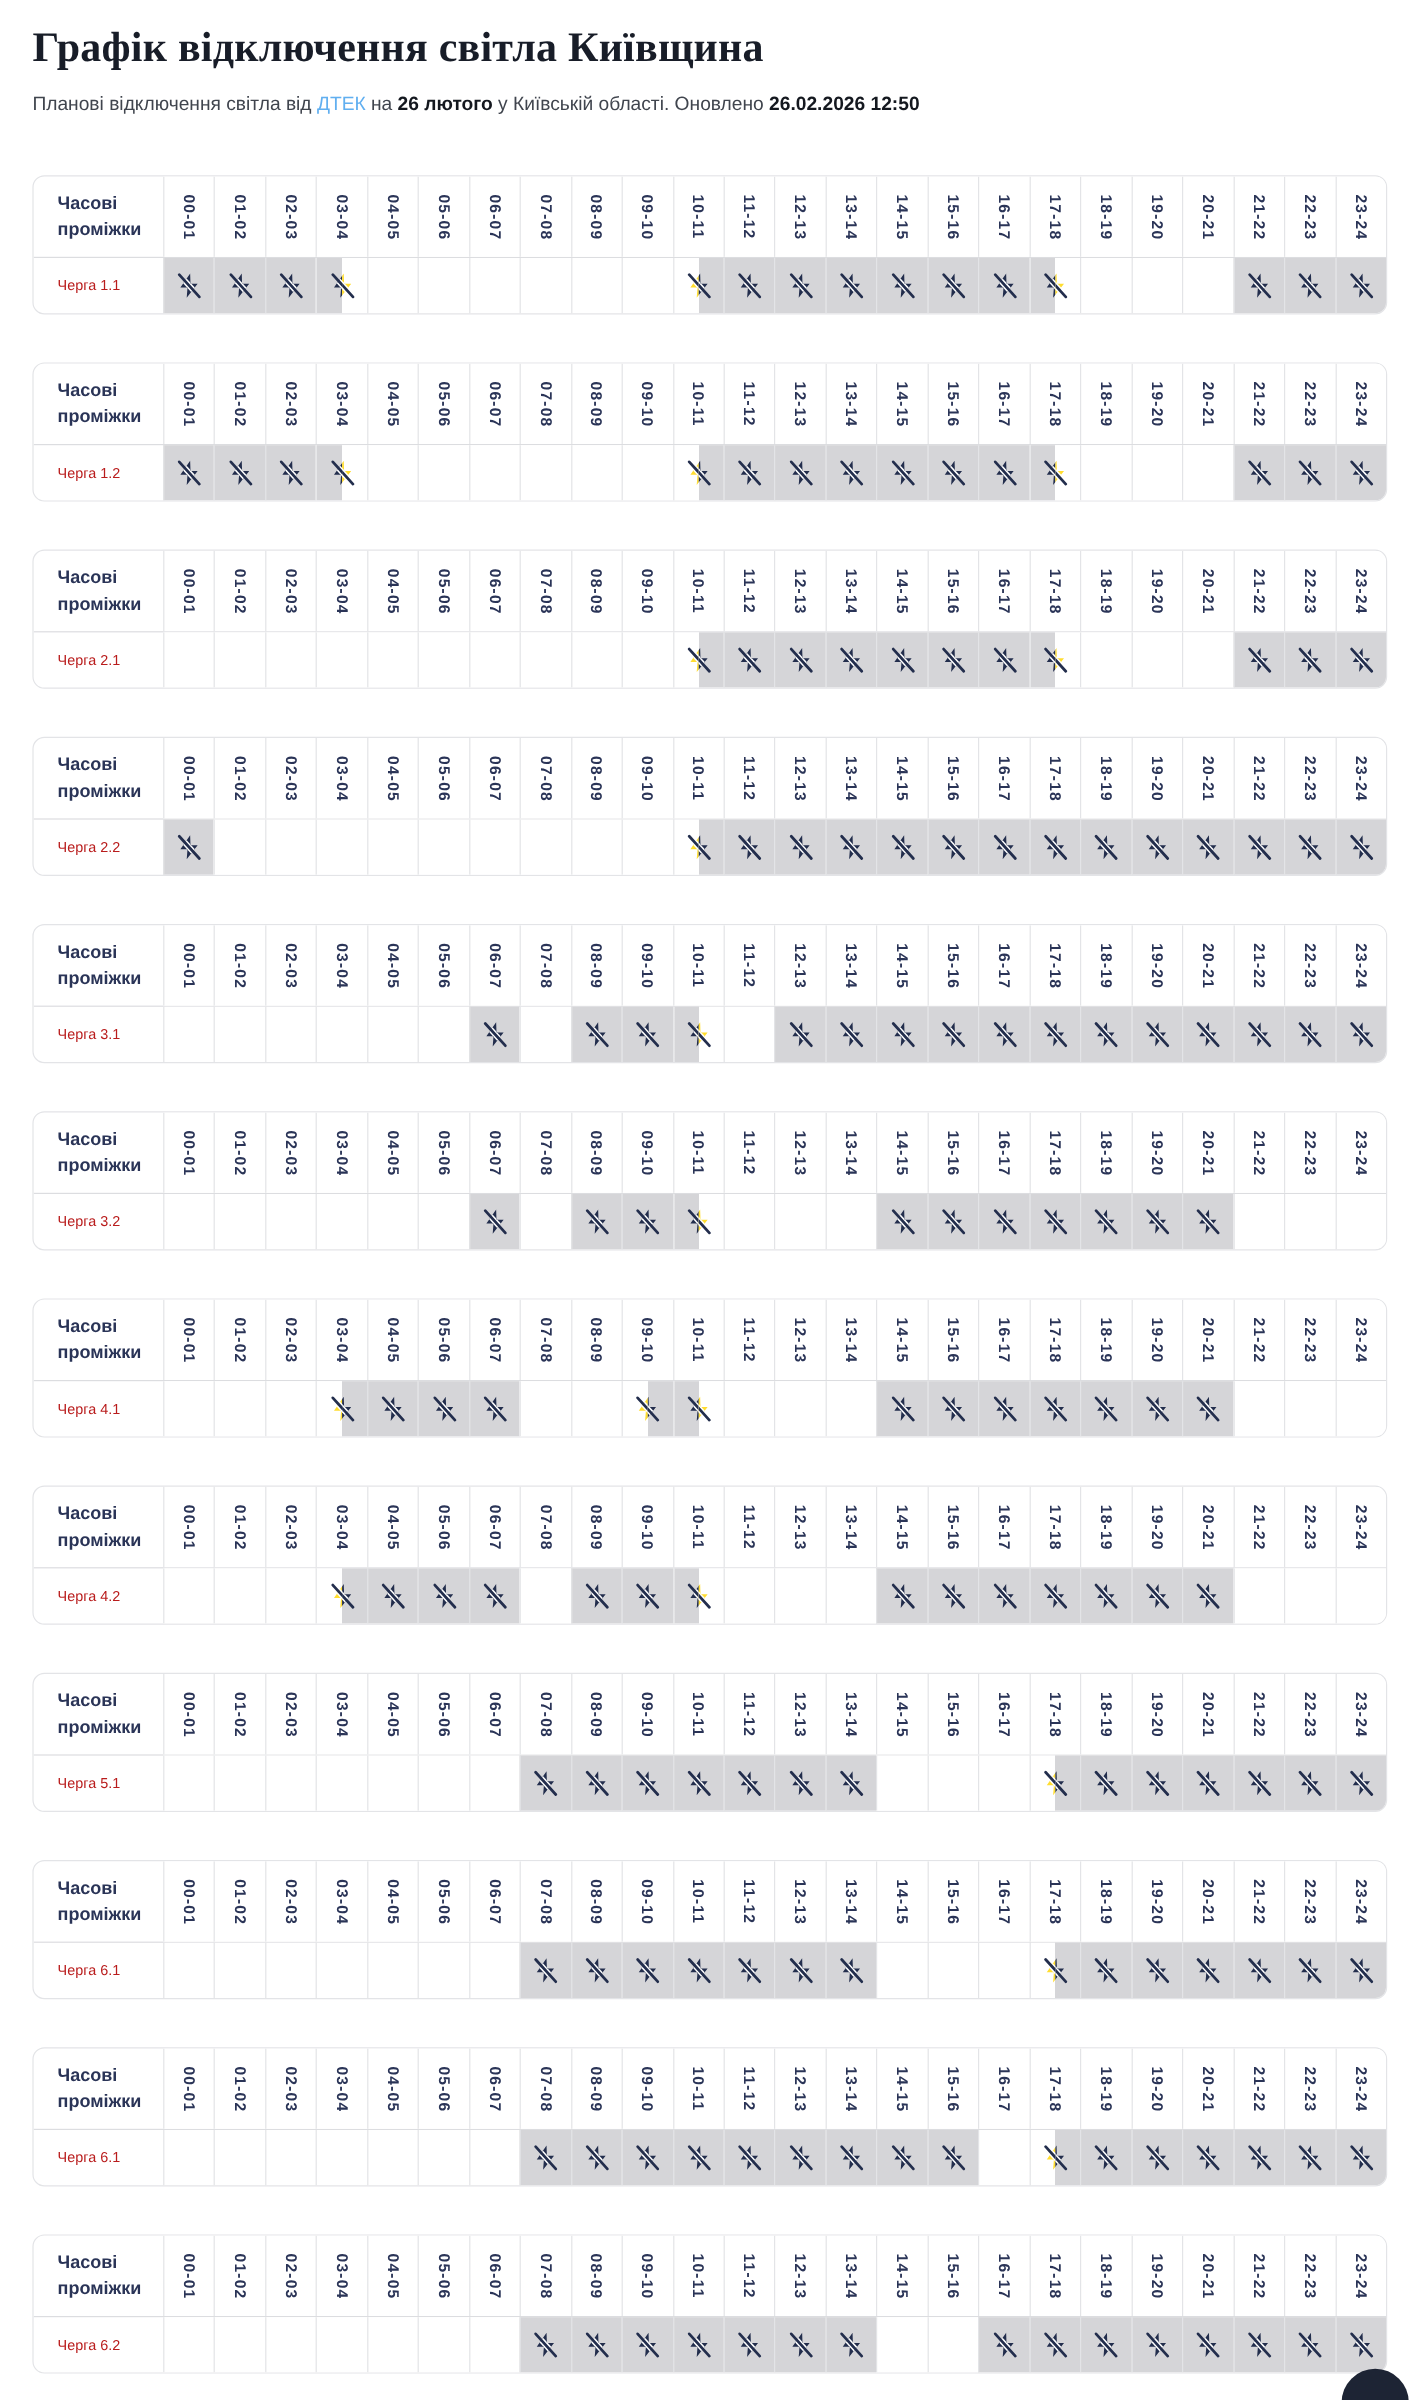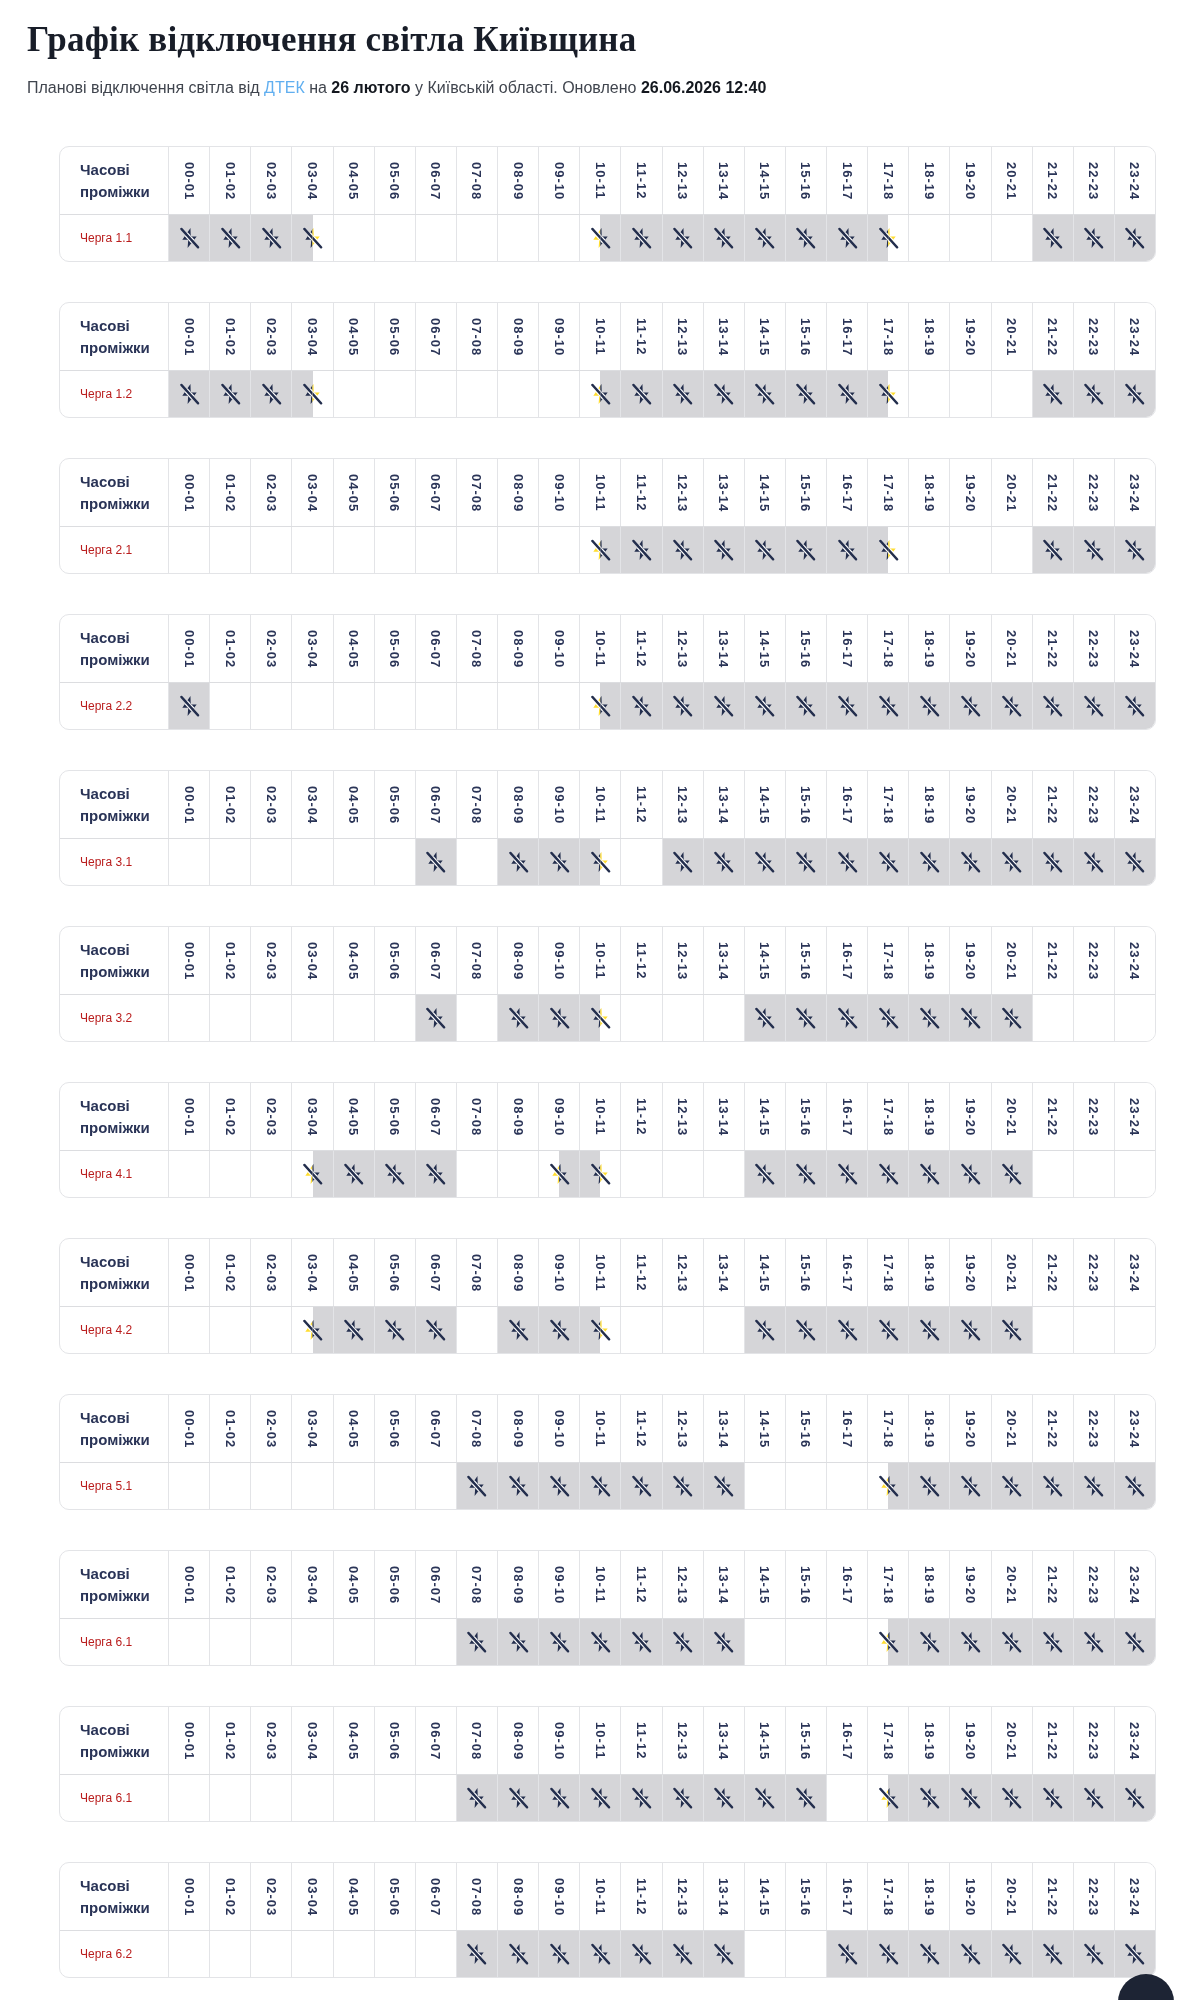--- a/index.html
+++ b/index.html
@@ -35,21 +35,20 @@
   }
   .subtitle .b{font-weight:700;color:#14181f;}
   .subtitle a.dtek{color:#61aff0;text-decoration:none;cursor:pointer;}
   .tables{margin-top:47px;}
   .outage-table{
     border:1px solid var(--border);
     border-radius:10px;
     overflow:hidden;
     margin-bottom:40px;
     background:#fff;
-    margin-left:32px;
   }
   .row{display:grid;grid-template-columns:108px repeat(24,1fr);}
   .header-row .head-cell{
     height:67px;
     display:flex;align-items:center;justify-content:center;
     border-left:1px solid var(--border);
     background:#fff;
   }
   .vtext{
     writing-mode:vertical-rl;
@@ -104,21 +103,21 @@
     cursor:pointer;
   }
 </style>
 </head>
 <body>
 
 <div class="page">
   <h1 class="title">Графік відключення світла Київщина</h1>
 
   <div class="subtitle">
-    <span>Планові відключення світла від </span><a class="dtek">ДТЕК</a><span> на </span><span class="b">26 лютого</span><span> у Київській області. Оновлено </span><span class="b">26.06.2026 12:40</span>
+    <span>Планові відключення світла від </span><a class="dtek">ДТЕК</a><span> на </span><span class="b">26 лютого</span><span> у Київській області. Оновлено </span><span class="b">26.02.2026 12:50</span>
   </div>
 
   <div class="tables" id="tables-root">
       <div class="outage-table">
         <div class="row header-row">
           <div class="label-cell header-label">Часові проміжки</div>
           <div class="head-cell">
             <span class="vtext">00-01</span>
           </div>
           <div class="head-cell">

